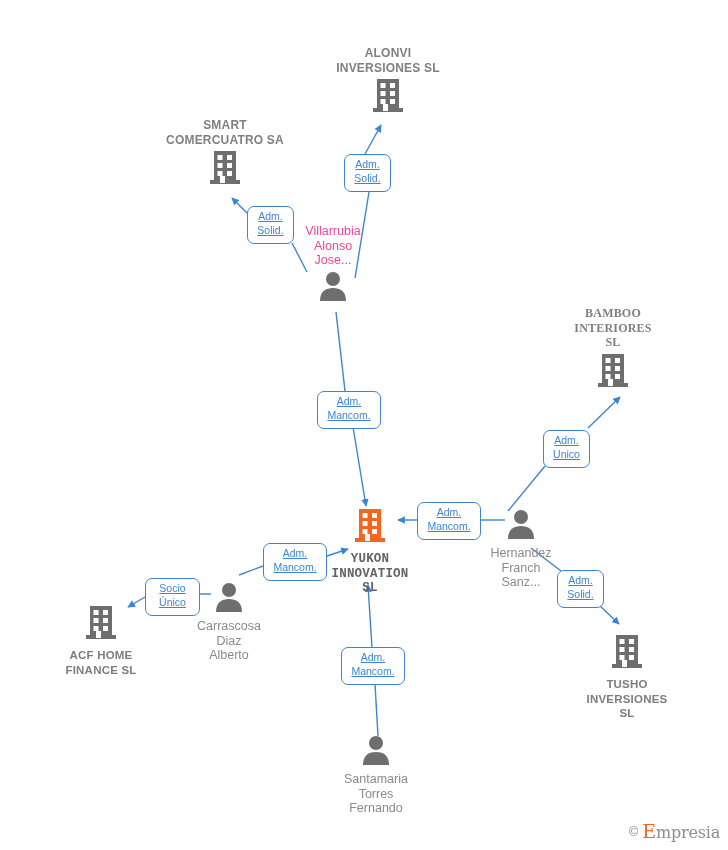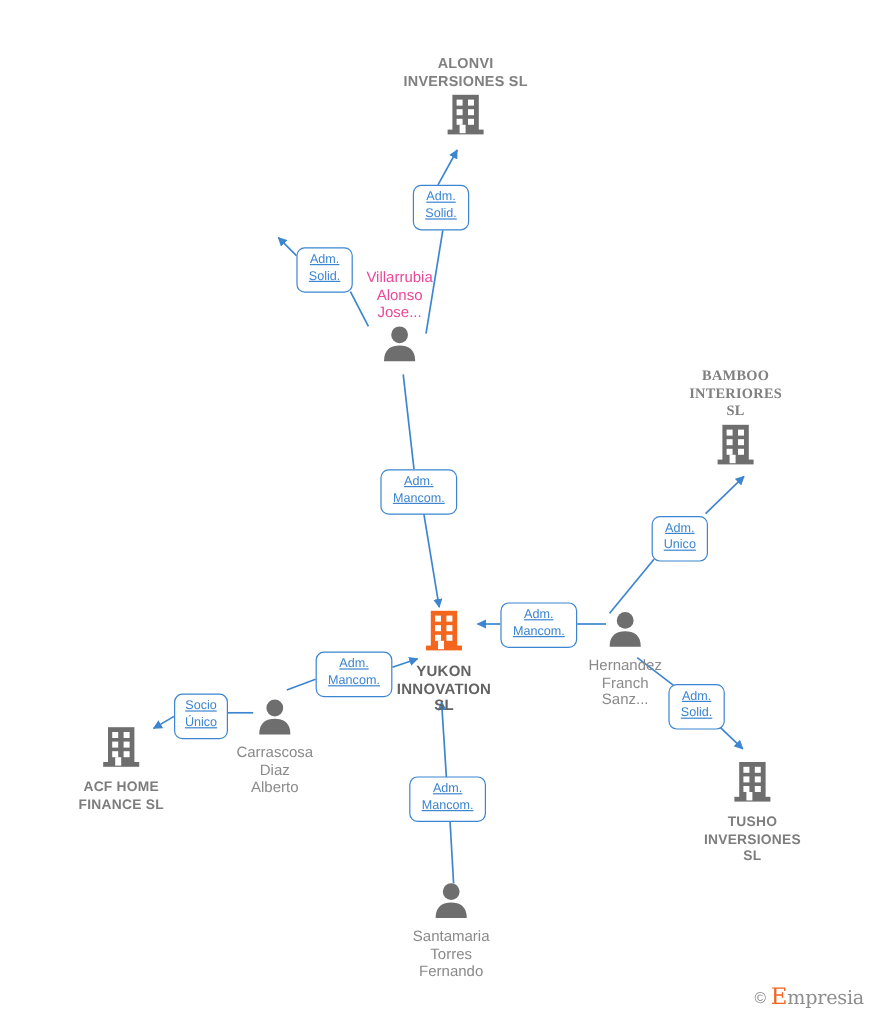--- a/index.html
+++ b/index.html
@@ -181,20 +181,37 @@
         <rect x="19" y="6" width="5" height="5" fill="#ffffff"></rect>
         <rect x="9.5" y="14" width="5" height="5" fill="#ffffff"></rect>
         <rect x="19" y="14" width="5" height="5" fill="#ffffff"></rect>
         <rect x="9.5" y="22" width="5" height="5" fill="#ffffff"></rect>
         <rect x="19" y="22" width="5" height="5" fill="#ffffff"></rect>
         <rect x="12" y="27" width="5" height="7" fill="#ffffff"></rect>
       </svg>
     </span>
   </div>
 
+  <div class="node company top-label" style="left:225px; top:118px;">
+    <span class="cap-above">SMART
+COMERCUATRO SA</span>
+    <span class="icon">
+      <svg width="34" height="38" viewBox="0 0 34 38">
+        <rect x="6" y="2" width="22" height="32" fill="#6e6e6e"></rect>
+        <rect x="2" y="31" width="30" height="4" fill="#6e6e6e"></rect>
+        <rect x="9.5" y="6" width="5" height="5" fill="#ffffff"></rect>
+        <rect x="19" y="6" width="5" height="5" fill="#ffffff"></rect>
+        <rect x="9.5" y="14" width="5" height="5" fill="#ffffff"></rect>
+        <rect x="19" y="14" width="5" height="5" fill="#ffffff"></rect>
+        <rect x="9.5" y="22" width="5" height="5" fill="#ffffff"></rect>
+        <rect x="19" y="22" width="5" height="5" fill="#ffffff"></rect>
+        <rect x="12" y="27" width="5" height="7" fill="#ffffff"></rect>
+      </svg>
+    </span>
+  </div>
 
   <div class="node person top-label" style="left:333px; top:224px;">
     <span class="caption" style="font-weight:normal; font-size:12.5px; color:#ec4899; margin-bottom:2px; margin-top:0;">Villarrubia
 Alonso
 Jose...</span>
     <span class="icon">
       <svg width="32" height="32" viewBox="0 0 32 32">
         <circle cx="16" cy="9" r="7" fill="#6e6e6e"></circle>
         <path d="M 3 31 C 3 21 9 18 16 18 C 23 18 29 21 29 31 Z" fill="#6e6e6e"></path>
       </svg>
@@ -225,21 +242,21 @@
       <svg width="32" height="32" viewBox="0 0 32 32">
         <circle cx="16" cy="9" r="7" fill="#6e6e6e"></circle>
         <path d="M 3 31 C 3 21 9 18 16 18 C 23 18 29 21 29 31 Z" fill="#6e6e6e"></path>
       </svg>
     </span>
     <span class="caption">Hernandez
 Franch
 Sanz...</span>
   </div>
 
-  <div class="node focus" style="left:370px; top:507px;">
+  <div class="node focus" style="left:370px; top:507px;font-family:Liberation Mono, monospace;">
     <span class="icon">
       <svg width="34" height="38" viewBox="0 0 34 38">
         <rect x="6" y="2" width="22" height="32" fill="#f4661e"></rect>
         <rect x="2" y="31" width="30" height="4" fill="#f4661e"></rect>
         <rect x="9.5" y="6" width="5" height="5" fill="#ffffff"></rect>
         <rect x="19" y="6" width="5" height="5" fill="#ffffff"></rect>
         <rect x="9.5" y="14" width="5" height="5" fill="#ffffff"></rect>
         <rect x="19" y="14" width="5" height="5" fill="#ffffff"></rect>
         <rect x="9.5" y="22" width="5" height="5" fill="#ffffff"></rect>
         <rect x="19" y="22" width="5" height="5" fill="#ffffff"></rect>
@@ -326,21 +343,21 @@
 
   <div class="edge-label" style="left:417px; top:502px; width:64px; height:38px;">Adm.
 Mancom.</div>
 
   <div class="edge-label" style="left:557px; top:570px; width:47px; height:38px;">Adm.
 Solid.</div>
 
   <div class="edge-label" style="left:263px; top:543px; width:64px; height:38px;">Adm.
 Mancom.</div>
 
-  <div class="edge-label" style="left:145px; top:578px; width:45px; height:38px;">Socio
+  <div class="edge-label" style="left:145px; top:578px; width:55px; height:38px;">Socio
 Único</div>
 
   <div class="edge-label" style="left:341px; top:647px; width:64px; height:38px;">Adm.
 Mancom.</div>
 
   <div id="watermark">
     <span class="copy">©</span>
     <span class="brand"><span class="e">E</span><span>mpresia</span></span>
   </div>
 

